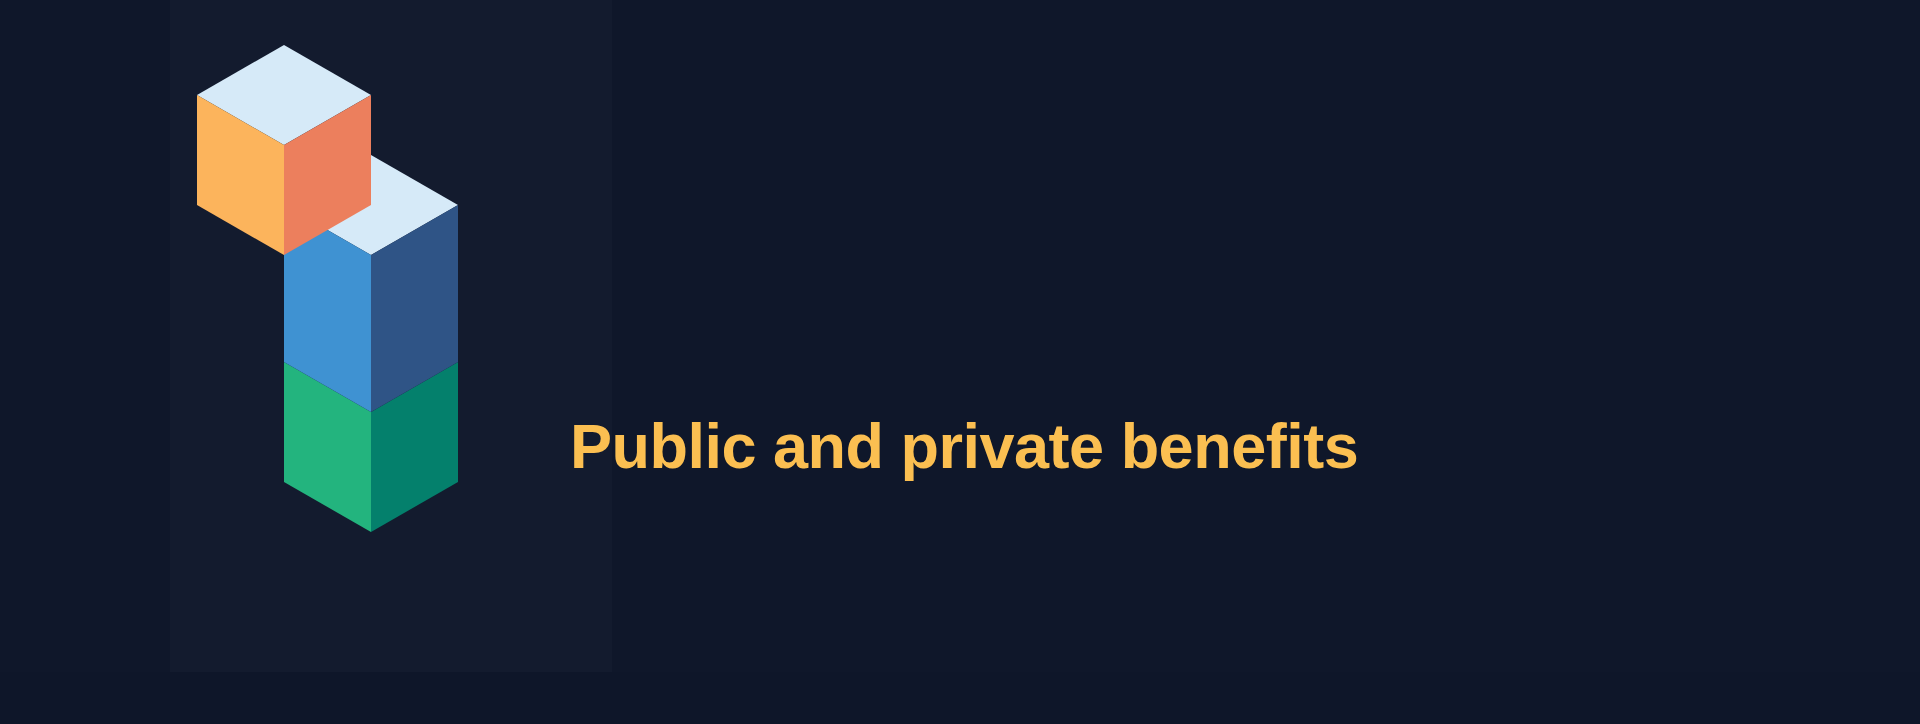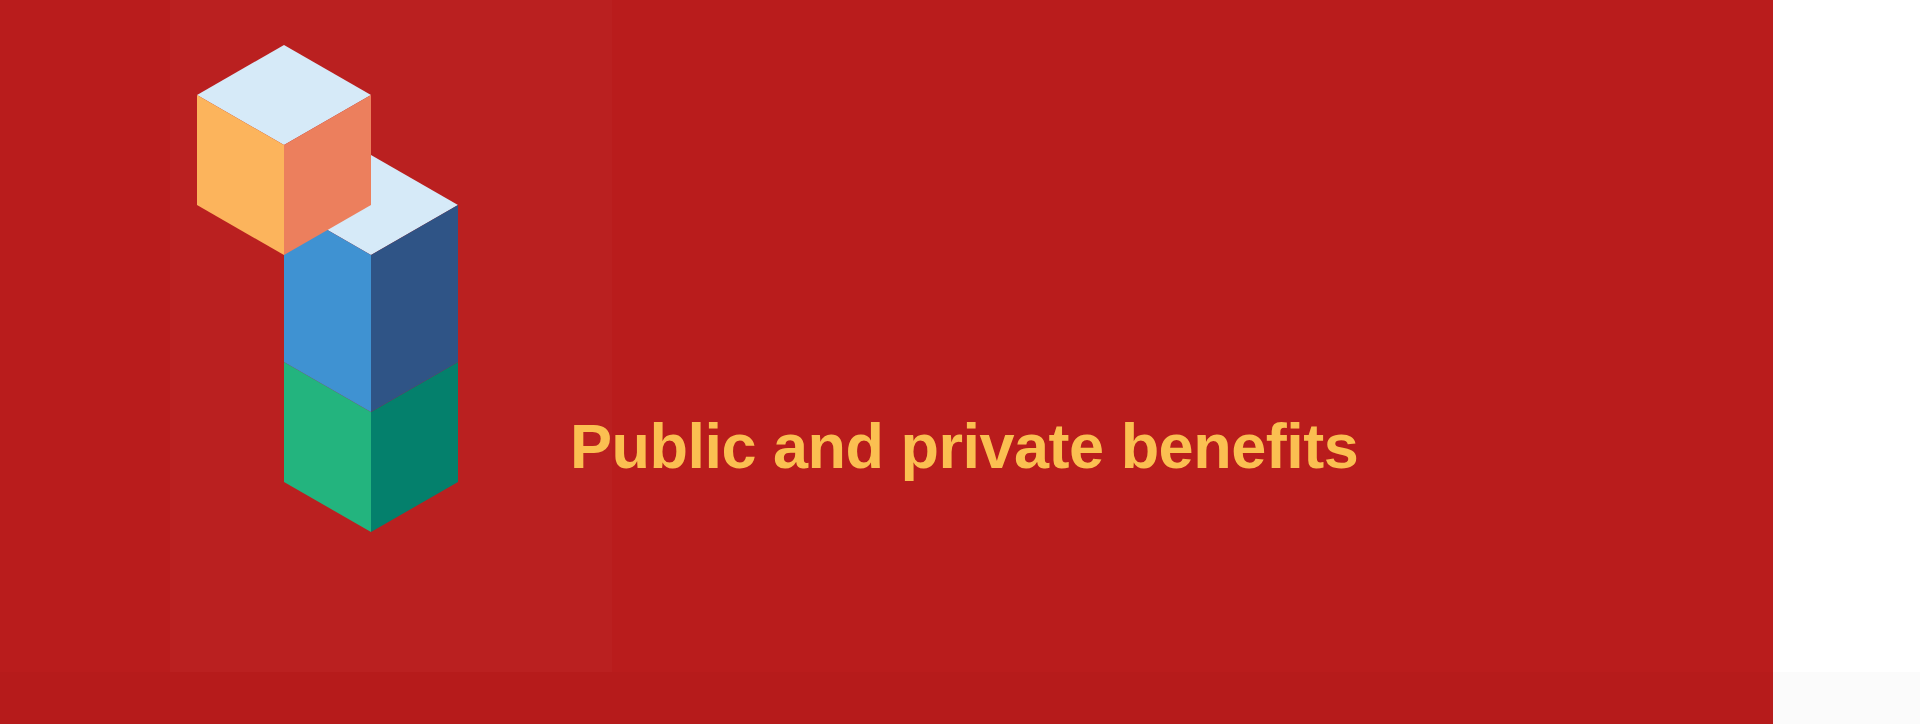--- a/index.html
+++ b/index.html
@@ -4,22 +4,22 @@
 <title>Public and private benefits</title>
 <style>
   * { margin:0; padding:0; box-sizing:border-box; }
   html, body {
     width:1920px; height:724px;
     overflow:hidden;
     font-family:"Liberation Sans", sans-serif;
   }
   #stage {
     position:relative;
-    width:1773px; height:724px;
-    background:#b91c1c;
+    width:1920px; height:724px;
+    background:#0f172a;
   }
   
   .bg-panel {
     position:absolute;
     left:170px; top:0;
     width:442px; height:672px;
     background:rgba(255,255,255,0.018);
   }
   .bg-band {
     position:absolute;

